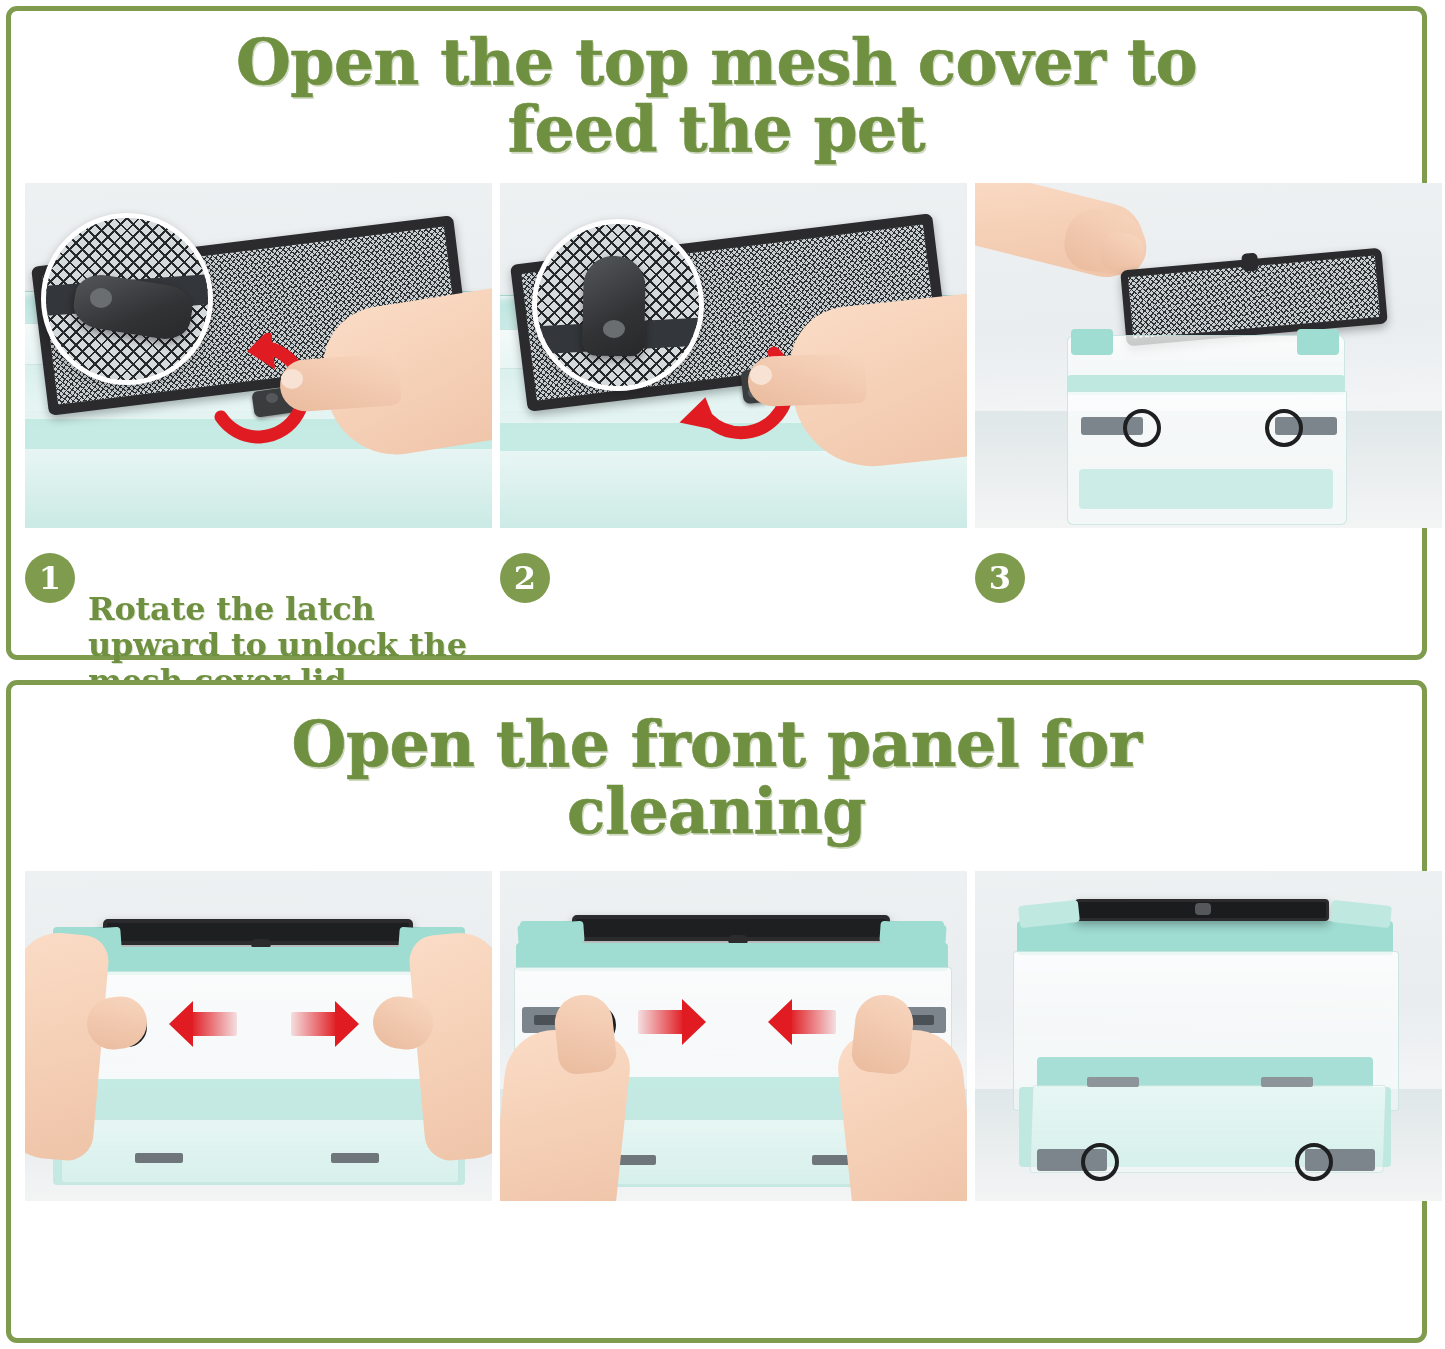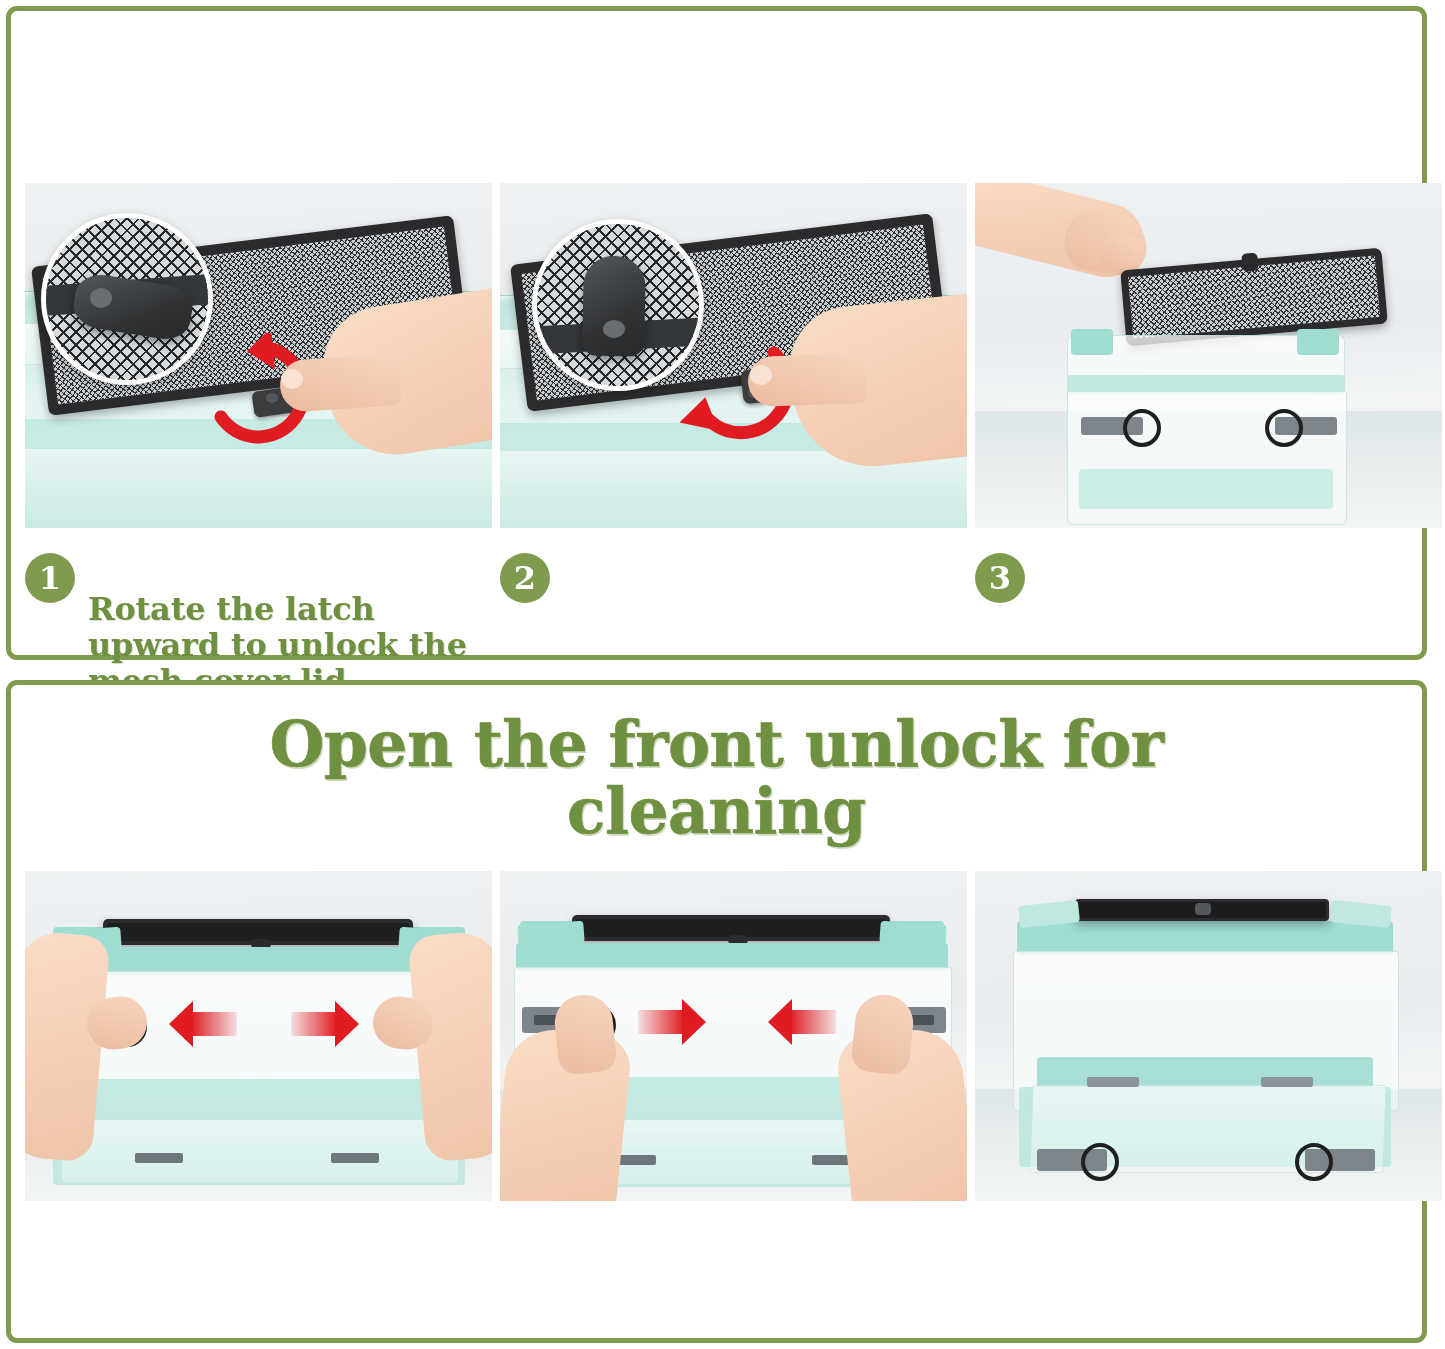--- a/index.html
+++ b/index.html
@@ -168,20 +168,21 @@
     margin-top:43px;
   }
 </style>
 </head>
 <body>
 
 <div class="page">
 
   <div class="section" id="section-top">
 
+    <div class="heading" id="heading-top">Open the top mesh cover to feed the pet</div>
 
     <div class="photo-row" id="photo-row-top">
 
       <div class="photo">
         <div class="bg-wall"></div>
         <div class="bg-table"></div>
         <div class="tank" style="left:-12px;top:108px;width:500px;height:240px;"></div>
         <div class="glass" style="left:-8px;top:140px;width:492px;height:40px;"></div>
         <div class="mint-soft" style="left:-10px;top:236px;width:496px;height:30px;opacity:.85;"></div>
 
@@ -275,21 +276,21 @@
         <div class="badge">2</div>
       </div>
       <div class="caption">
         <div class="badge">3</div>
       </div>
     </div>
   </div>
 
   <div class="section" id="section-bottom">
 
-    <div class="heading" id="heading-bottom">Open the front unlock for cleaning</div>
+    <div class="heading" id="heading-bottom">Open the front panel for cleaning</div>
 
     <div class="photo-row" id="photo-row-bottom">
 
       <div class="photo">
         <div class="bg-wall"></div>
         <div class="bg-table"></div>
 
         <div class="mint" style="left:28px;top:56px;width:412px;height:18px;"></div>
         <div class="mesh-frame" style="left:78px;top:48px;width:310px;height:26px;border-radius:5px;">
           <div class="mesh-inner" style="inset:4px;background:#1d1f21;background-image:none;"></div>

